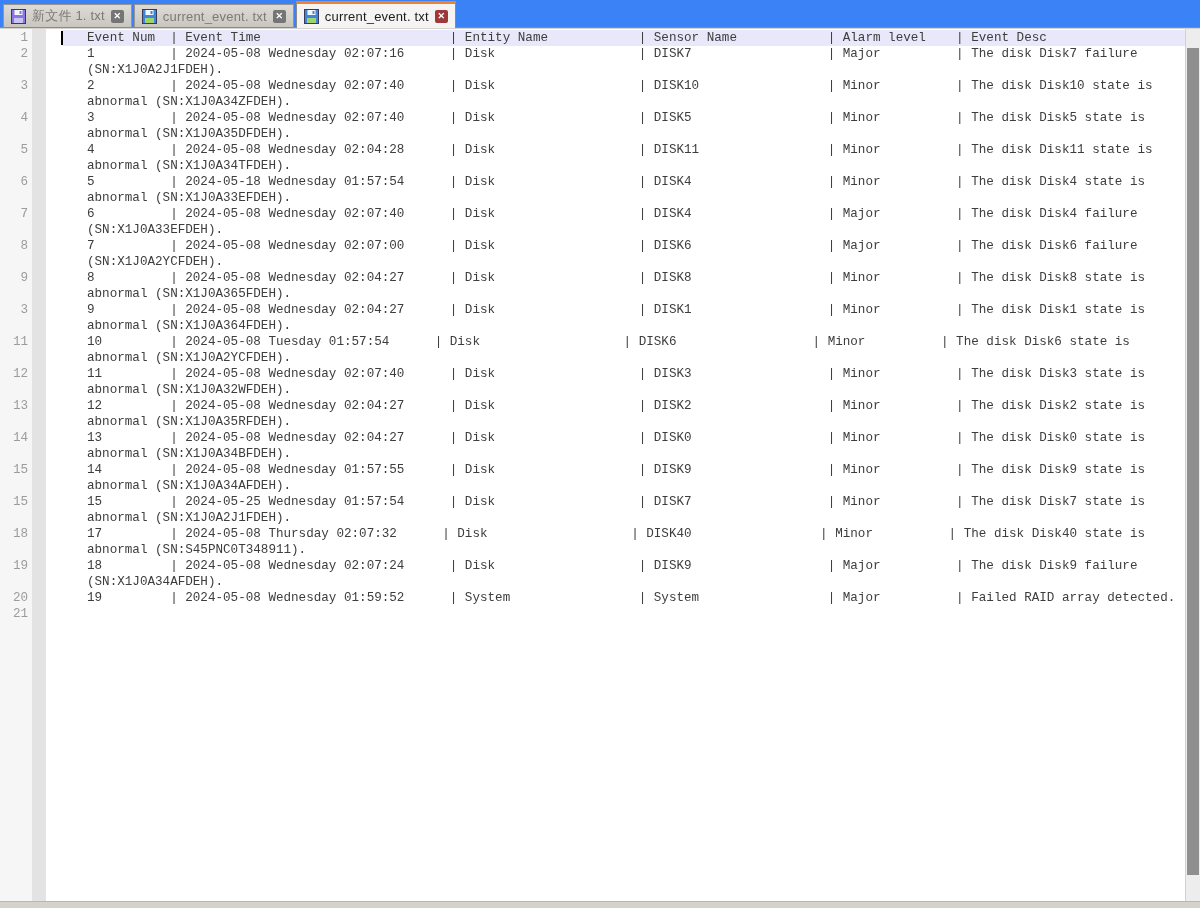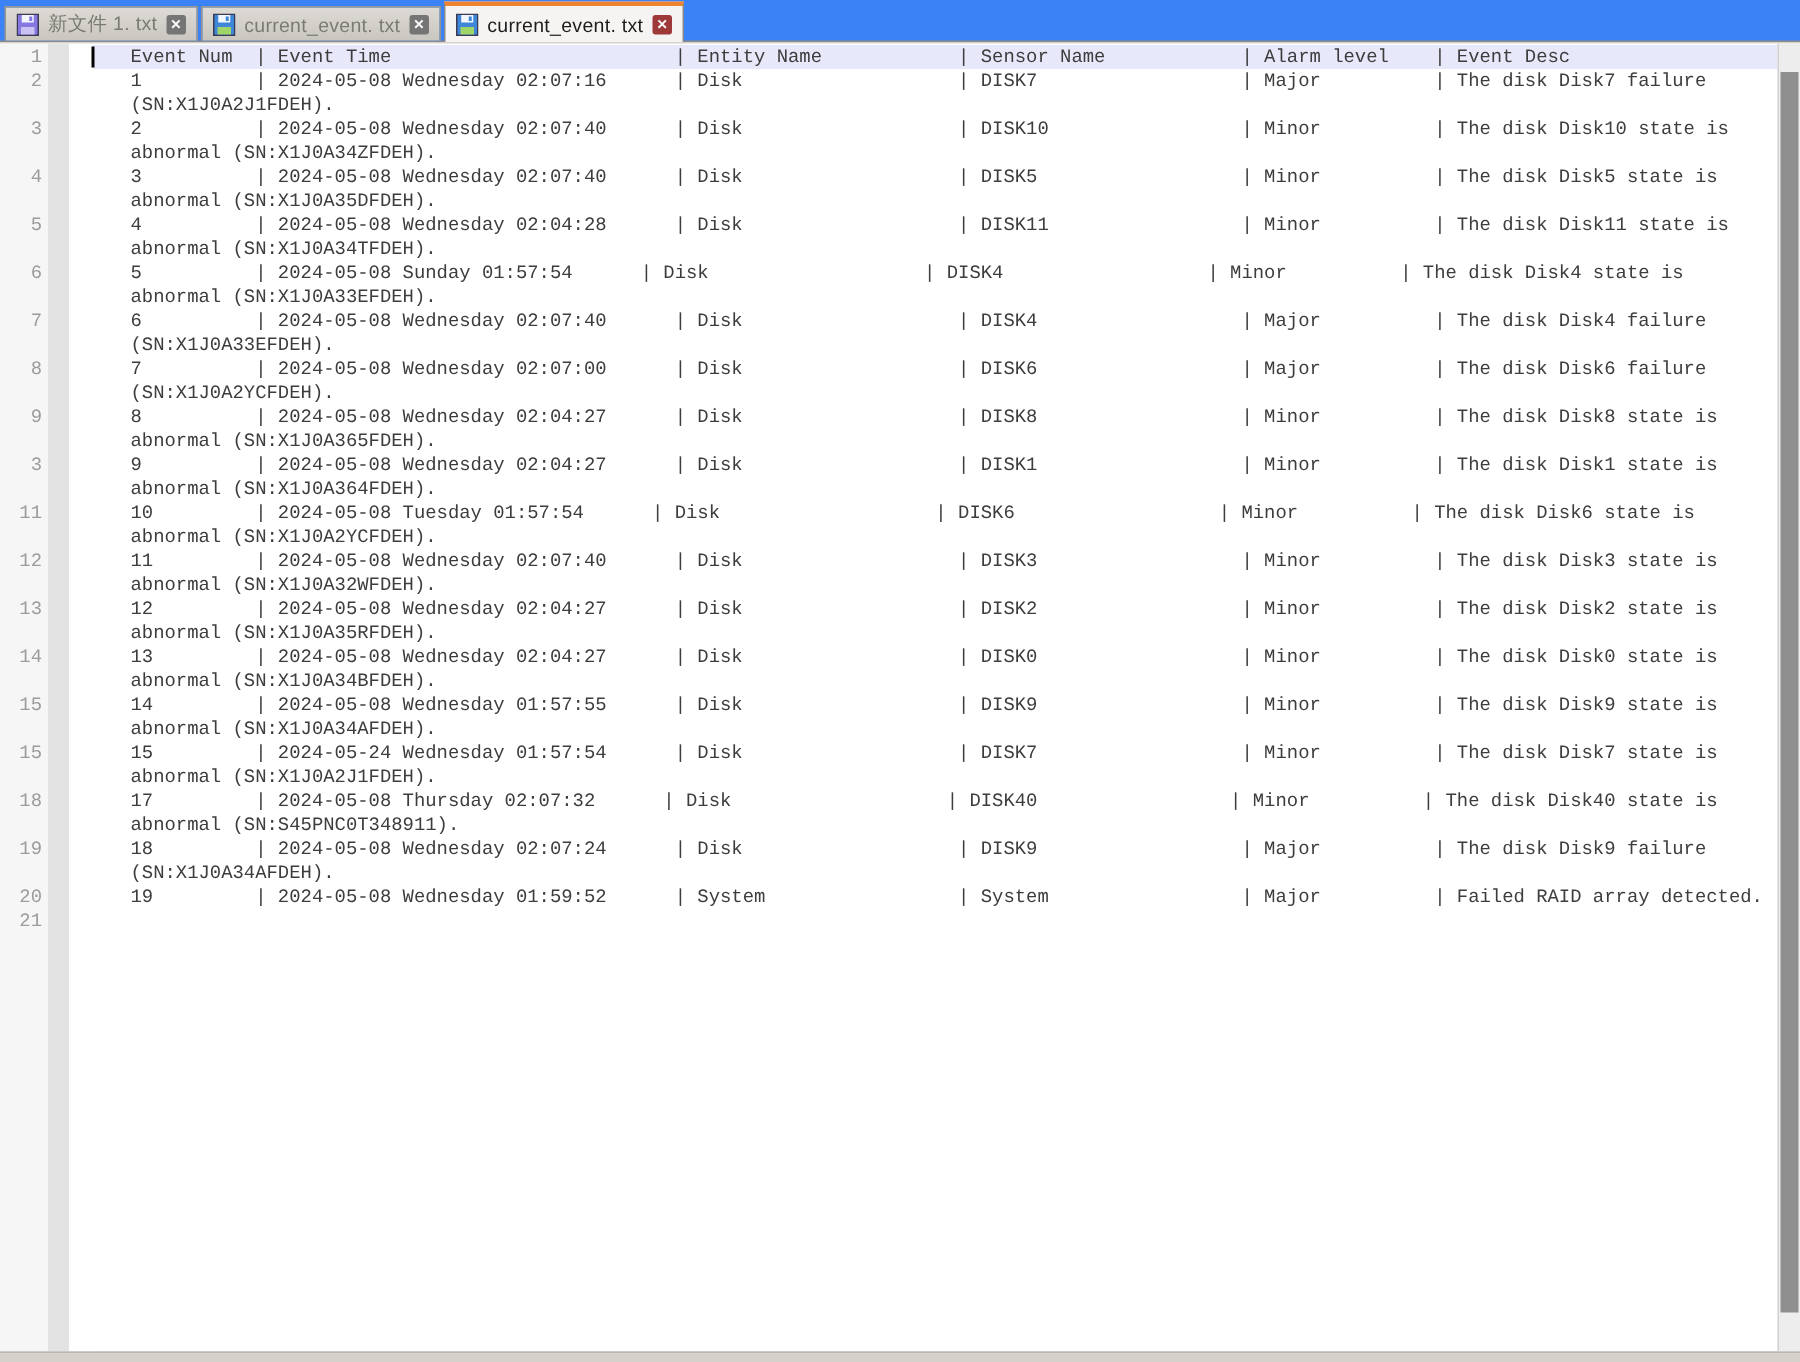--- a/index.html
+++ b/index.html
@@ -109,21 +109,21 @@
         <div class="line">
           <span class="num">4</span>
           <div class="text">3          | 2024-05-08 Wednesday 02:07:40      | Disk                   | DISK5                  | Minor          | The disk Disk5 state is abnormal (SN:X1J0A35DFDEH).</div>
         </div>
         <div class="line">
           <span class="num">5</span>
           <div class="text">4          | 2024-05-08 Wednesday 02:04:28      | Disk                   | DISK11                 | Minor          | The disk Disk11 state is abnormal (SN:X1J0A34TFDEH).</div>
         </div>
         <div class="line">
           <span class="num">6</span>
-          <div class="text">5          | 2024-05-08 Sunday 01:57:54      | Disk                   | DISK4                  | Minor          | The disk Disk4 state is abnormal (SN:X1J0A33EFDEH).</div>
+          <div class="text">5          | 2024-05-18 Wednesday 01:57:54      | Disk                   | DISK4                  | Minor          | The disk Disk4 state is abnormal (SN:X1J0A33EFDEH).</div>
         </div>
         <div class="line">
           <span class="num">7</span>
           <div class="text">6          | 2024-05-08 Wednesday 02:07:40      | Disk                   | DISK4                  | Major          | The disk Disk4 failure (SN:X1J0A33EFDEH).</div>
         </div>
         <div class="line">
           <span class="num">8</span>
           <div class="text">7          | 2024-05-08 Wednesday 02:07:00      | Disk                   | DISK6                  | Major          | The disk Disk6 failure (SN:X1J0A2YCFDEH).</div>
         </div>
         <div class="line">
@@ -149,21 +149,21 @@
         <div class="line">
           <span class="num">14</span>
           <div class="text">13         | 2024-05-08 Wednesday 02:04:27      | Disk                   | DISK0                  | Minor          | The disk Disk0 state is abnormal (SN:X1J0A34BFDEH).</div>
         </div>
         <div class="line">
           <span class="num">15</span>
           <div class="text">14         | 2024-05-08 Wednesday 01:57:55      | Disk                   | DISK9                  | Minor          | The disk Disk9 state is abnormal (SN:X1J0A34AFDEH).</div>
         </div>
         <div class="line">
           <span class="num">15</span>
-          <div class="text">15         | 2024-05-24 Wednesday 01:57:54      | Disk                   | DISK7                  | Minor          | The disk Disk7 state is abnormal (SN:X1J0A2J1FDEH).</div>
+          <div class="text">15         | 2024-05-25 Wednesday 01:57:54      | Disk                   | DISK7                  | Minor          | The disk Disk7 state is abnormal (SN:X1J0A2J1FDEH).</div>
         </div>
         <div class="line">
           <span class="num">18</span>
           <div class="text">17         | 2024-05-08 Thursday 02:07:32      | Disk                   | DISK40                 | Minor          | The disk Disk40 state is abnormal (SN:S45PNC0T348911).</div>
         </div>
         <div class="line">
           <span class="num">19</span>
           <div class="text">18         | 2024-05-08 Wednesday 02:07:24      | Disk                   | DISK9                  | Major          | The disk Disk9 failure (SN:X1J0A34AFDEH).</div>
         </div>
         <div class="line">

